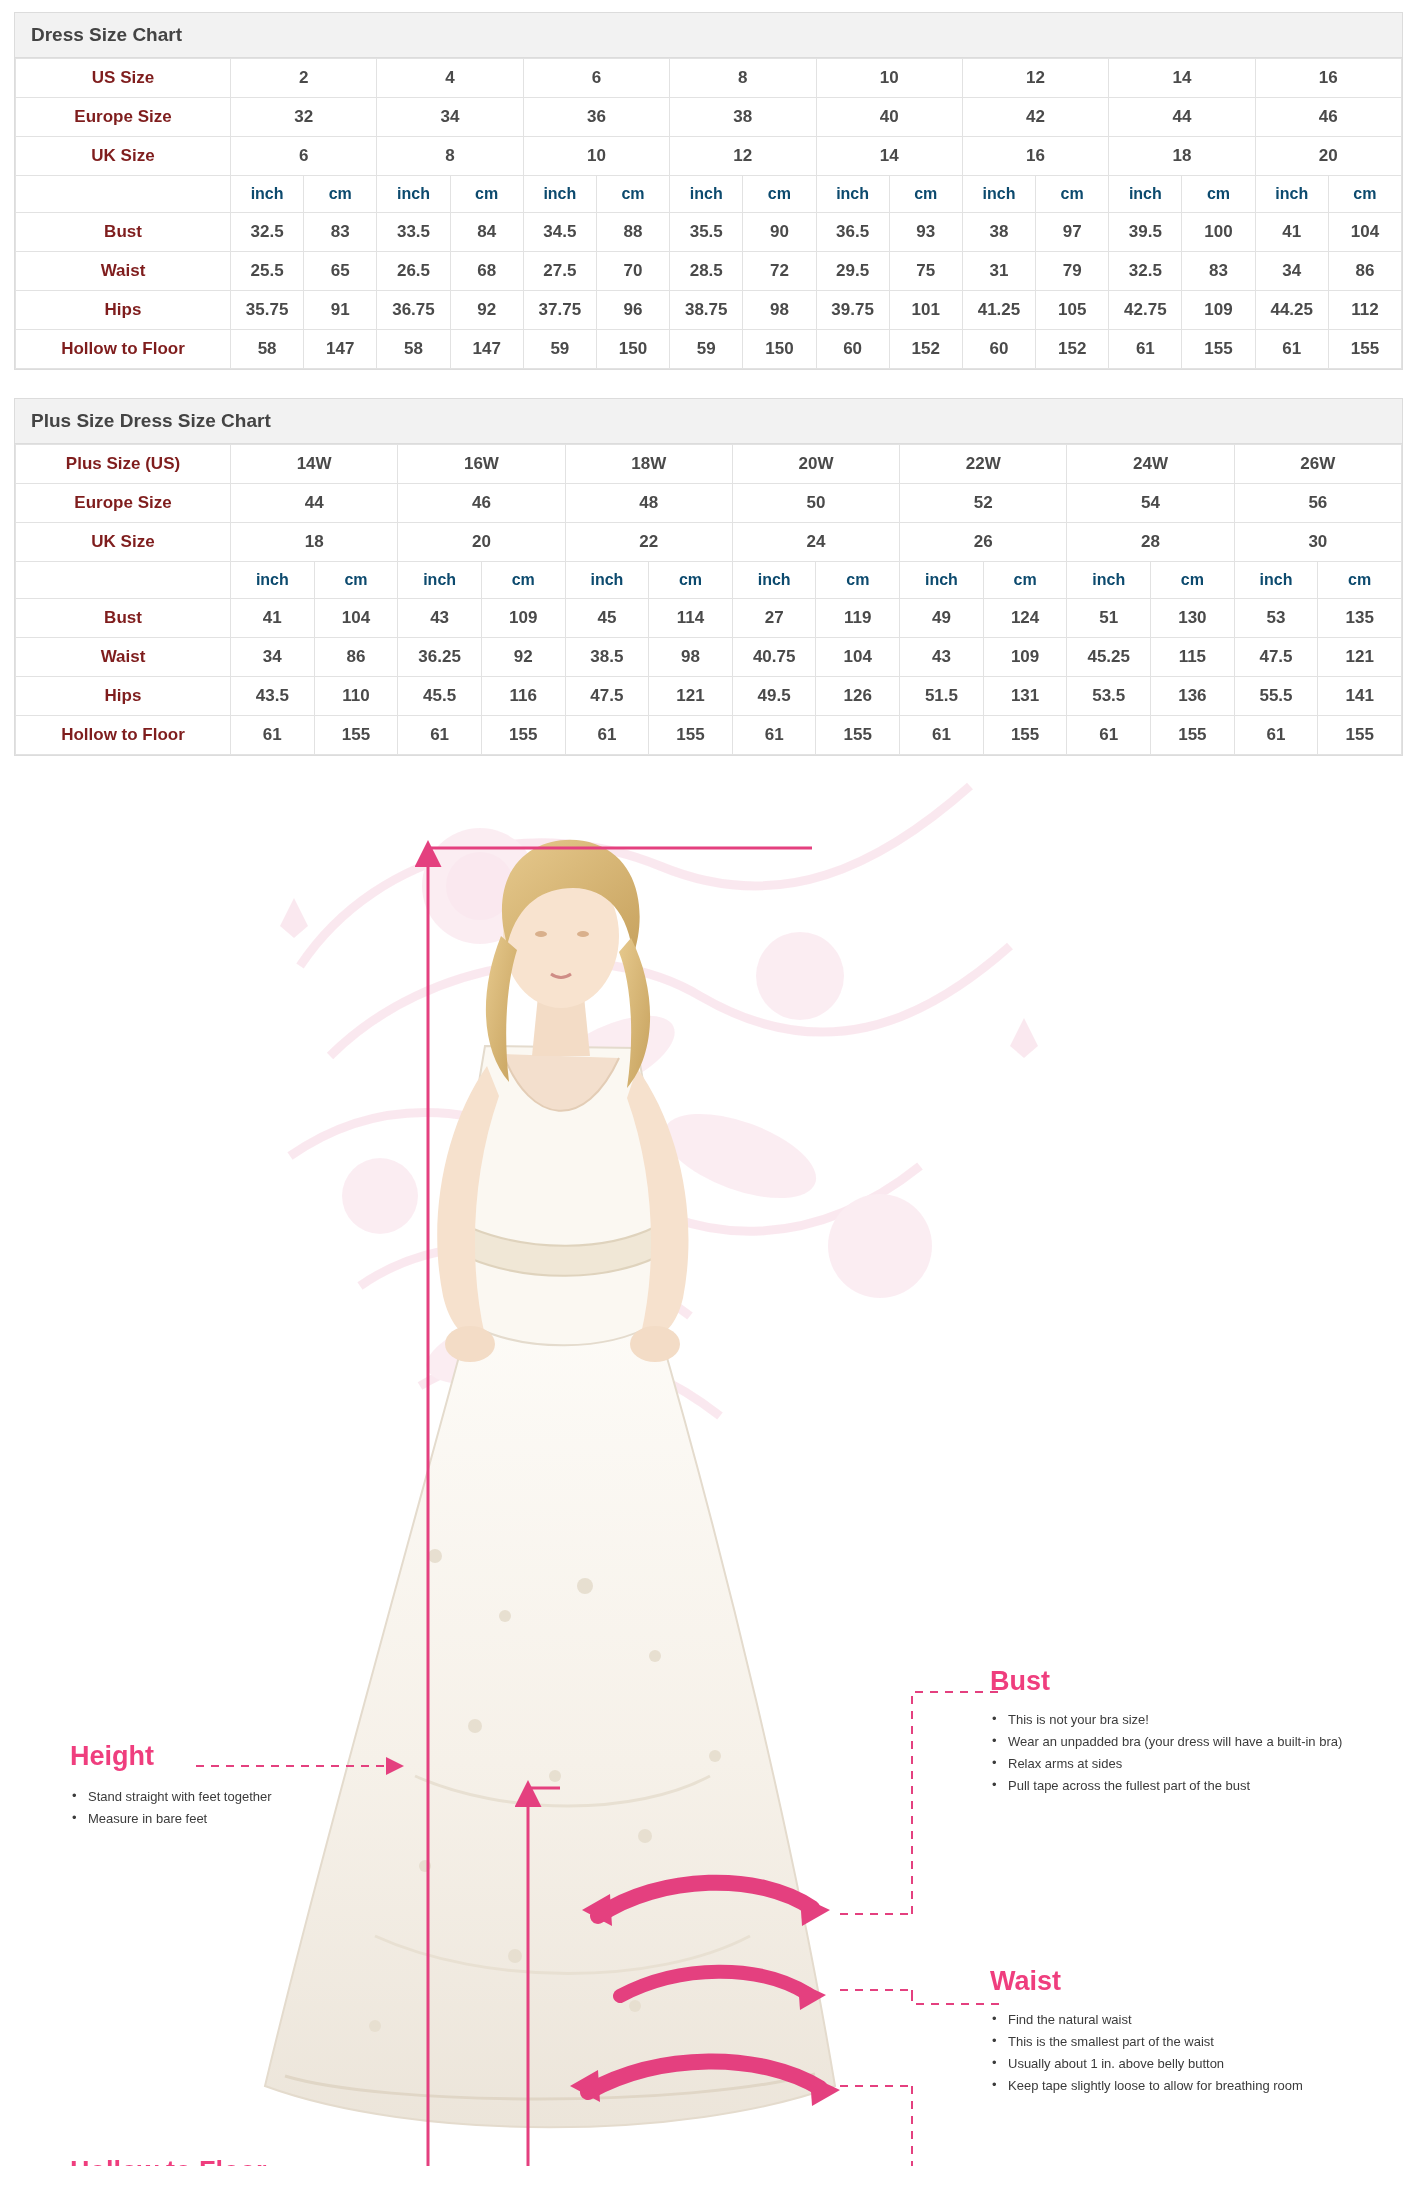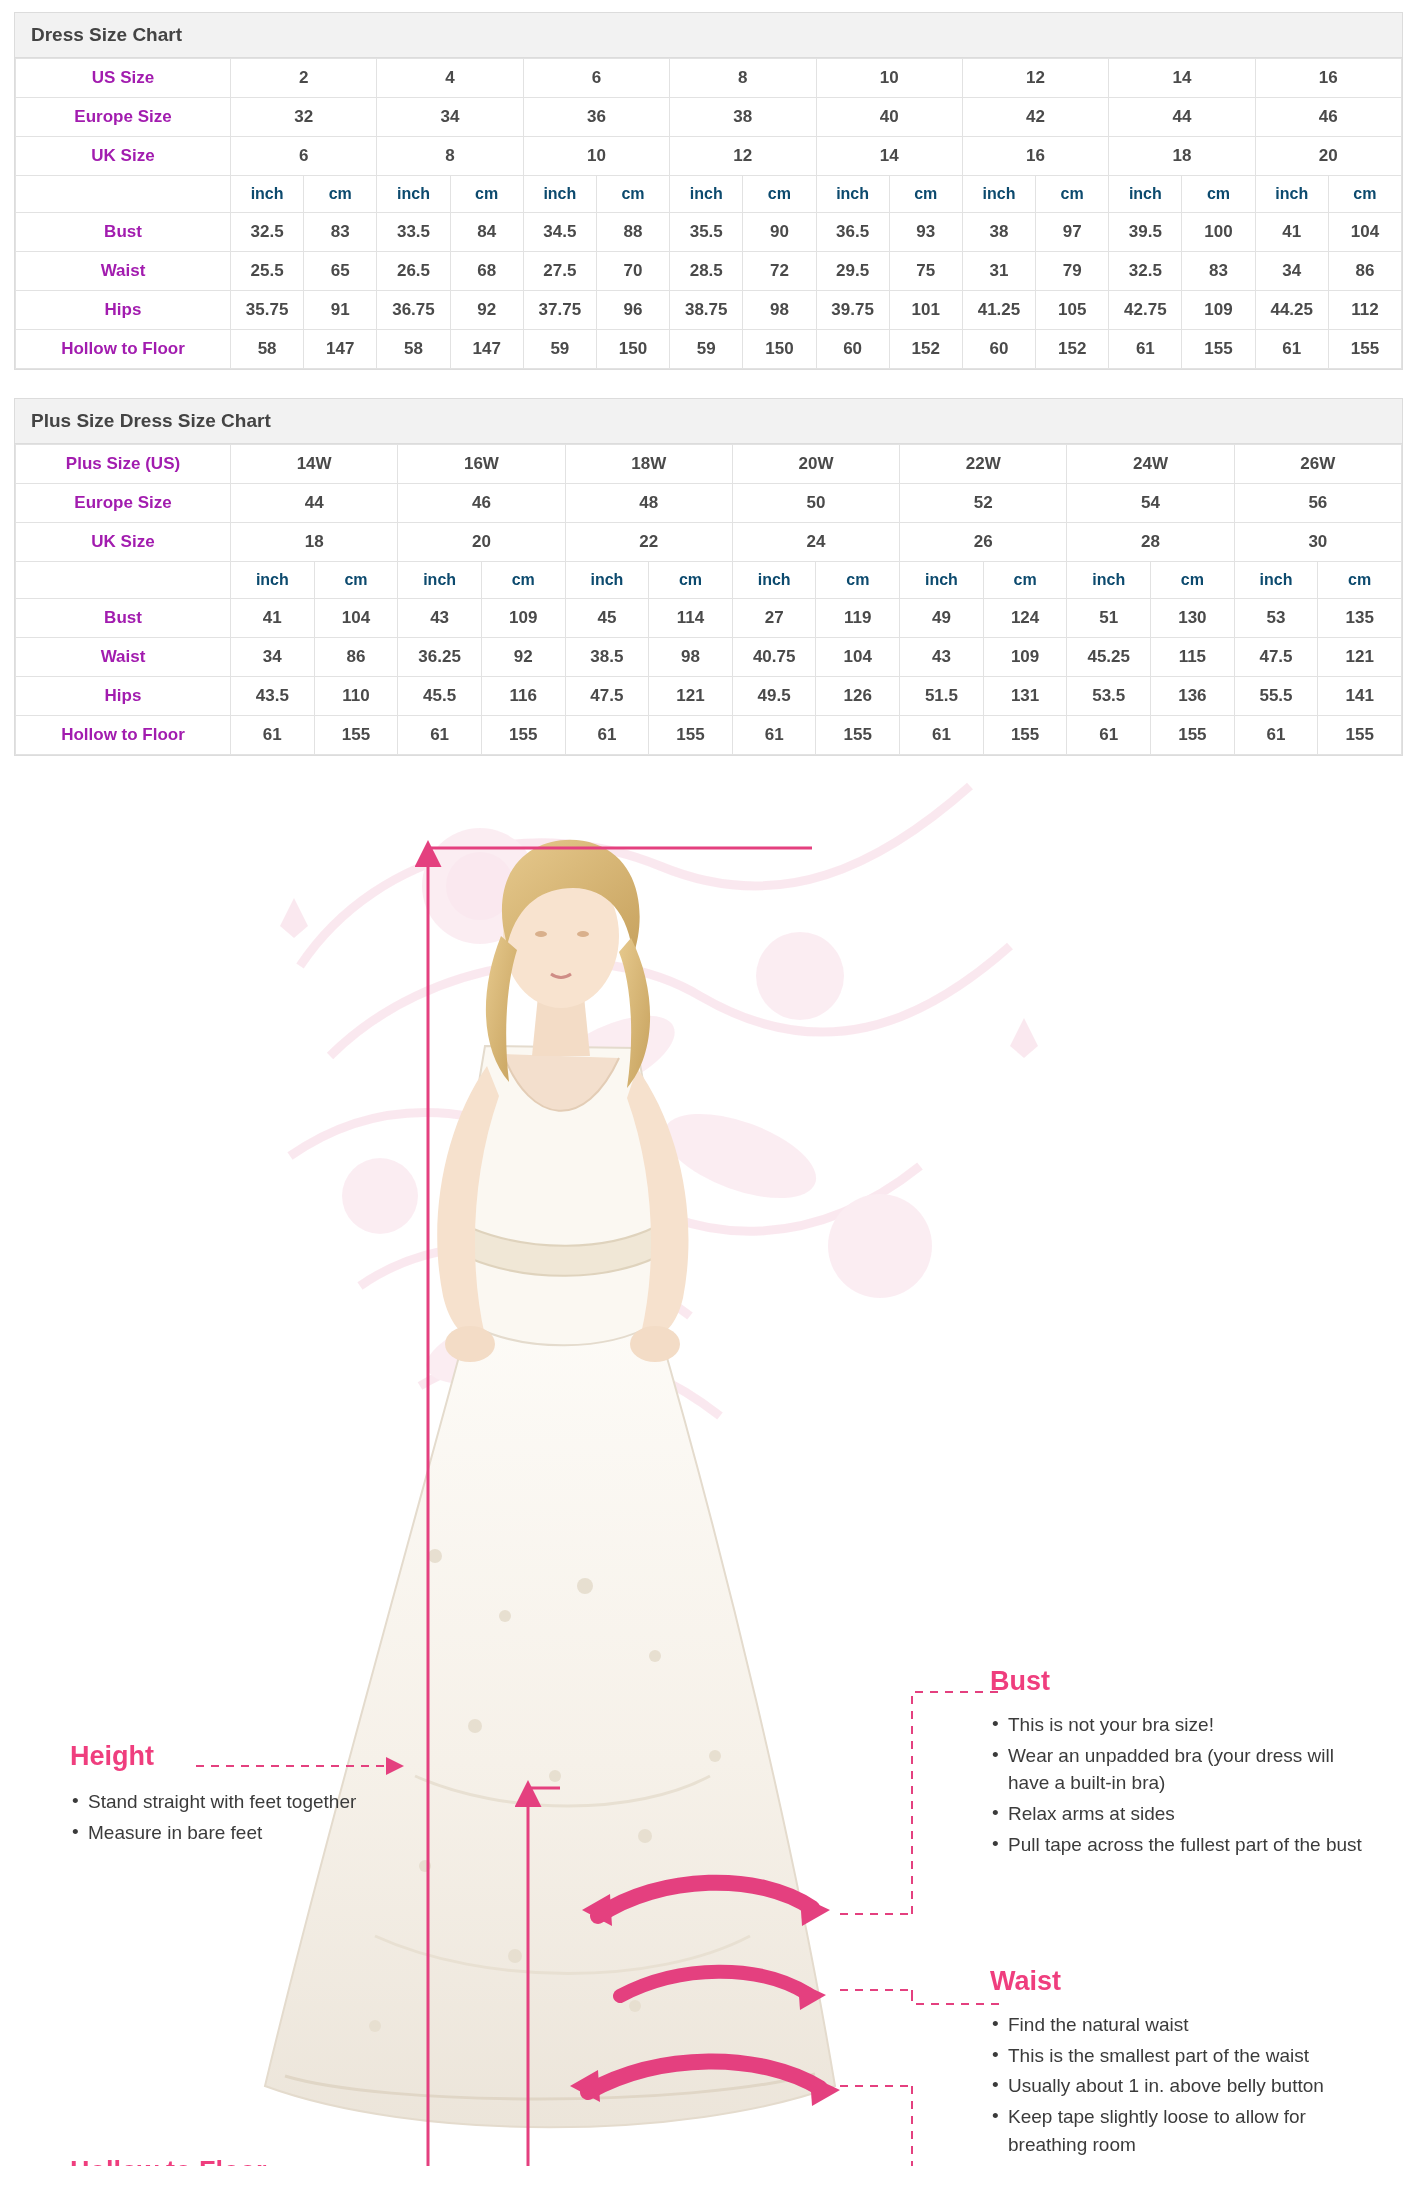--- a/index.html
+++ b/index.html
@@ -41,21 +41,21 @@
     border: 1px solid #e2e2e2;
     text-align: center;
     font-size: 17px;
     color: #4a4a4a;
     padding: 6px 2px;
     height: 26px;
     white-space: nowrap;
   }
   table.size-table td.rowlabel {
     width: 210px;
-    color: #a21caf;
+    color: #7f1d1d;
   }
   table.size-table td.unit {
     font-size: 16px;
     color: #0c4a6e;
   }
   table.size-table tr.unit-row td {
     height: 24px;
   }
   table.size-table td.blank {
     border-left: 1px solid #e2e2e2;
@@ -89,21 +89,21 @@
     width: 600px;
     height: 1380px;
   }
 
   .heading {
     color: #ef3e7e;
     font-size: 27px;
     font-weight: bold;
   }
   .bullets {
-    font-size: 19px;
+    font-size: 13px;
     line-height: 1.46;
     color: #3b3b3b;
   }
   .bullets .b {
     position: relative;
     padding-left: 18px;
     margin-bottom: 3px;
   }
   .bullets .b:before {
     content: "\2022";

